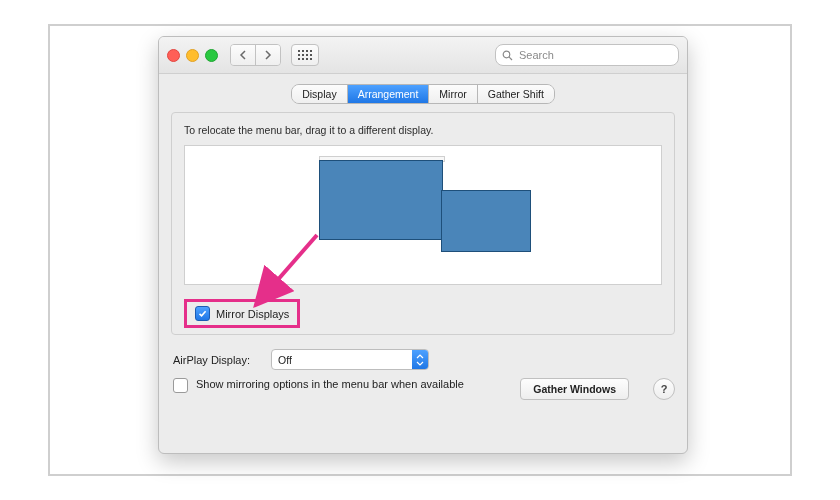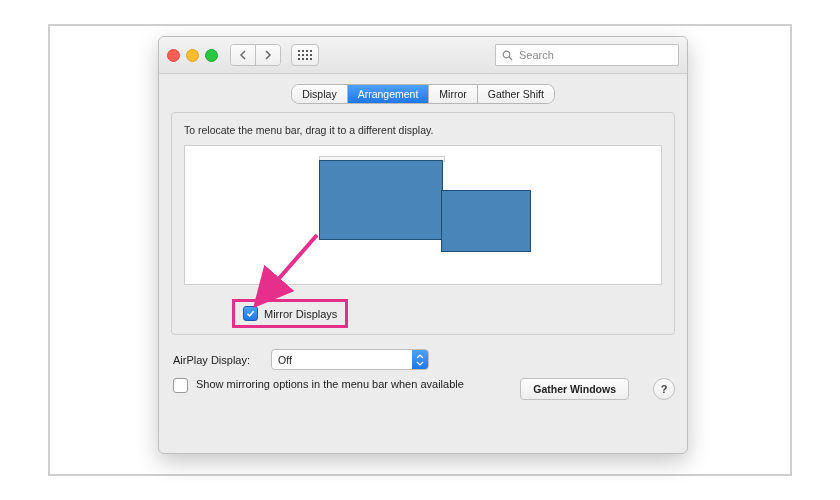--- a/index.html
+++ b/index.html
@@ -72,21 +72,21 @@
     display: flex;
     align-items: center;
     justify-content: center;
     margin-left: 4px;
   }
   .searchwrap {
     margin-left: auto;
     width: 170px;
     height: 20px;
     border: 1px solid #c2c2c2;
-    border-radius: 1px;
+    border-radius: 8px;
     background: #fff;
     display: flex;
     align-items: center;
     padding: 0 6px;
     gap: 6px;
   }
   .searchwrap .ph { color:#8a8a8a; }
   .content {
     padding: 10px 12px 8px 12px;
   }
@@ -148,21 +148,20 @@
     border:1px solid #1e4f7a;
   }
   .mirror-row {
     display:flex; align-items:center; gap:6px;
     margin-top:14px;
   }
   .mirror-highlight {
     display:inline-flex; align-items:center; gap:6px;
     padding:4px 8px;
     border:3px solid #e52f8a;
-    margin-left:48px;
   }
   .chk {
     width:13px; height:13px;
     border-radius:3px;
     background: linear-gradient(#4da1ff,#1f77e6);
     border:1px solid #1b5cb3;
     display:flex; align-items:center; justify-content:center;
     color:#fff;
   }
   .airplay-row {

